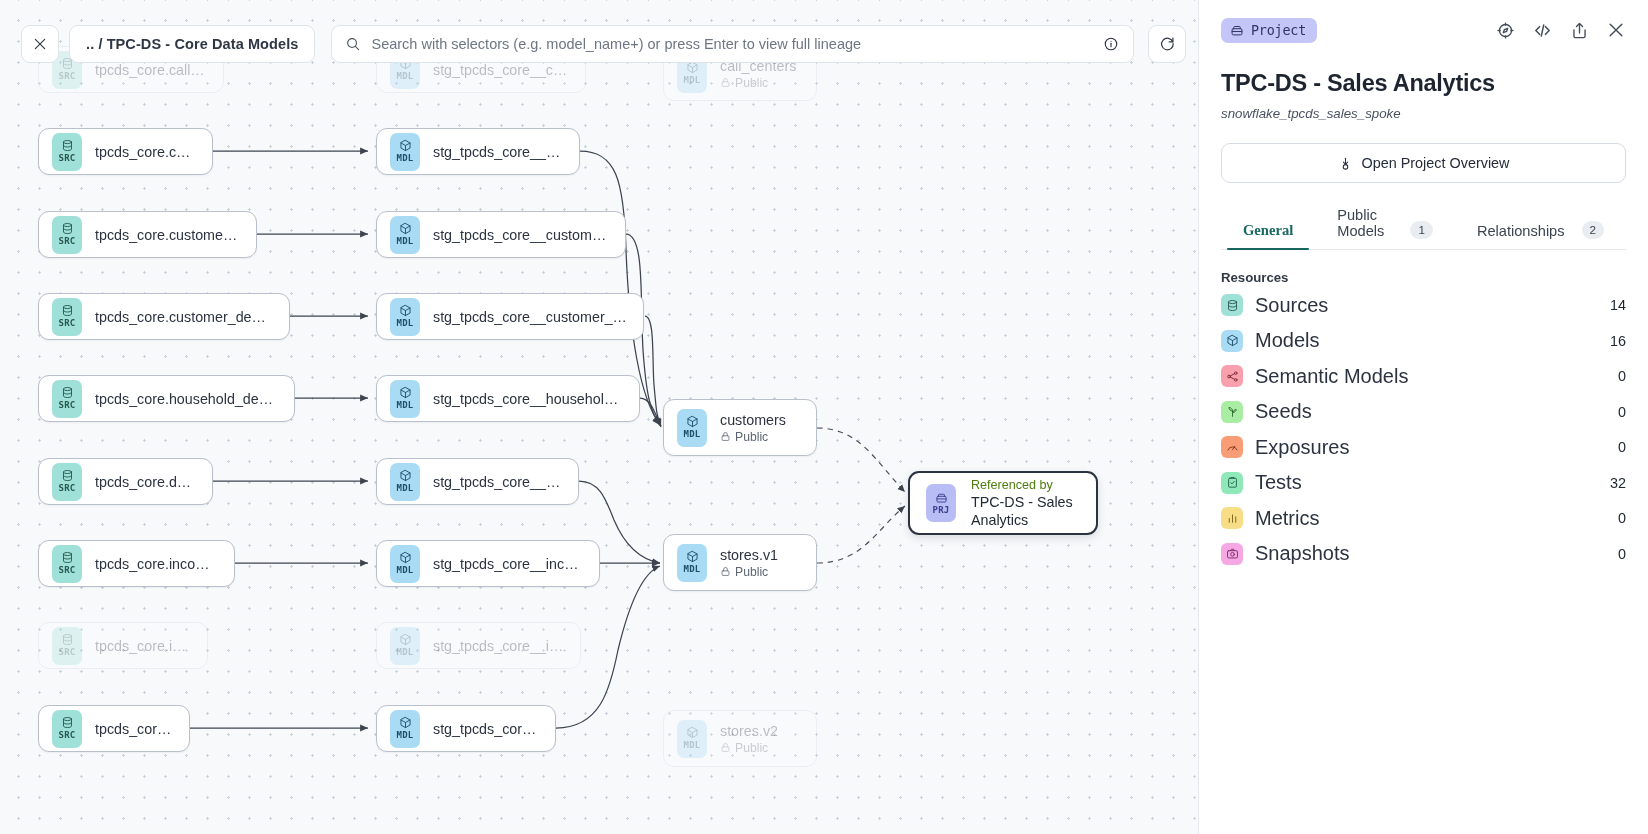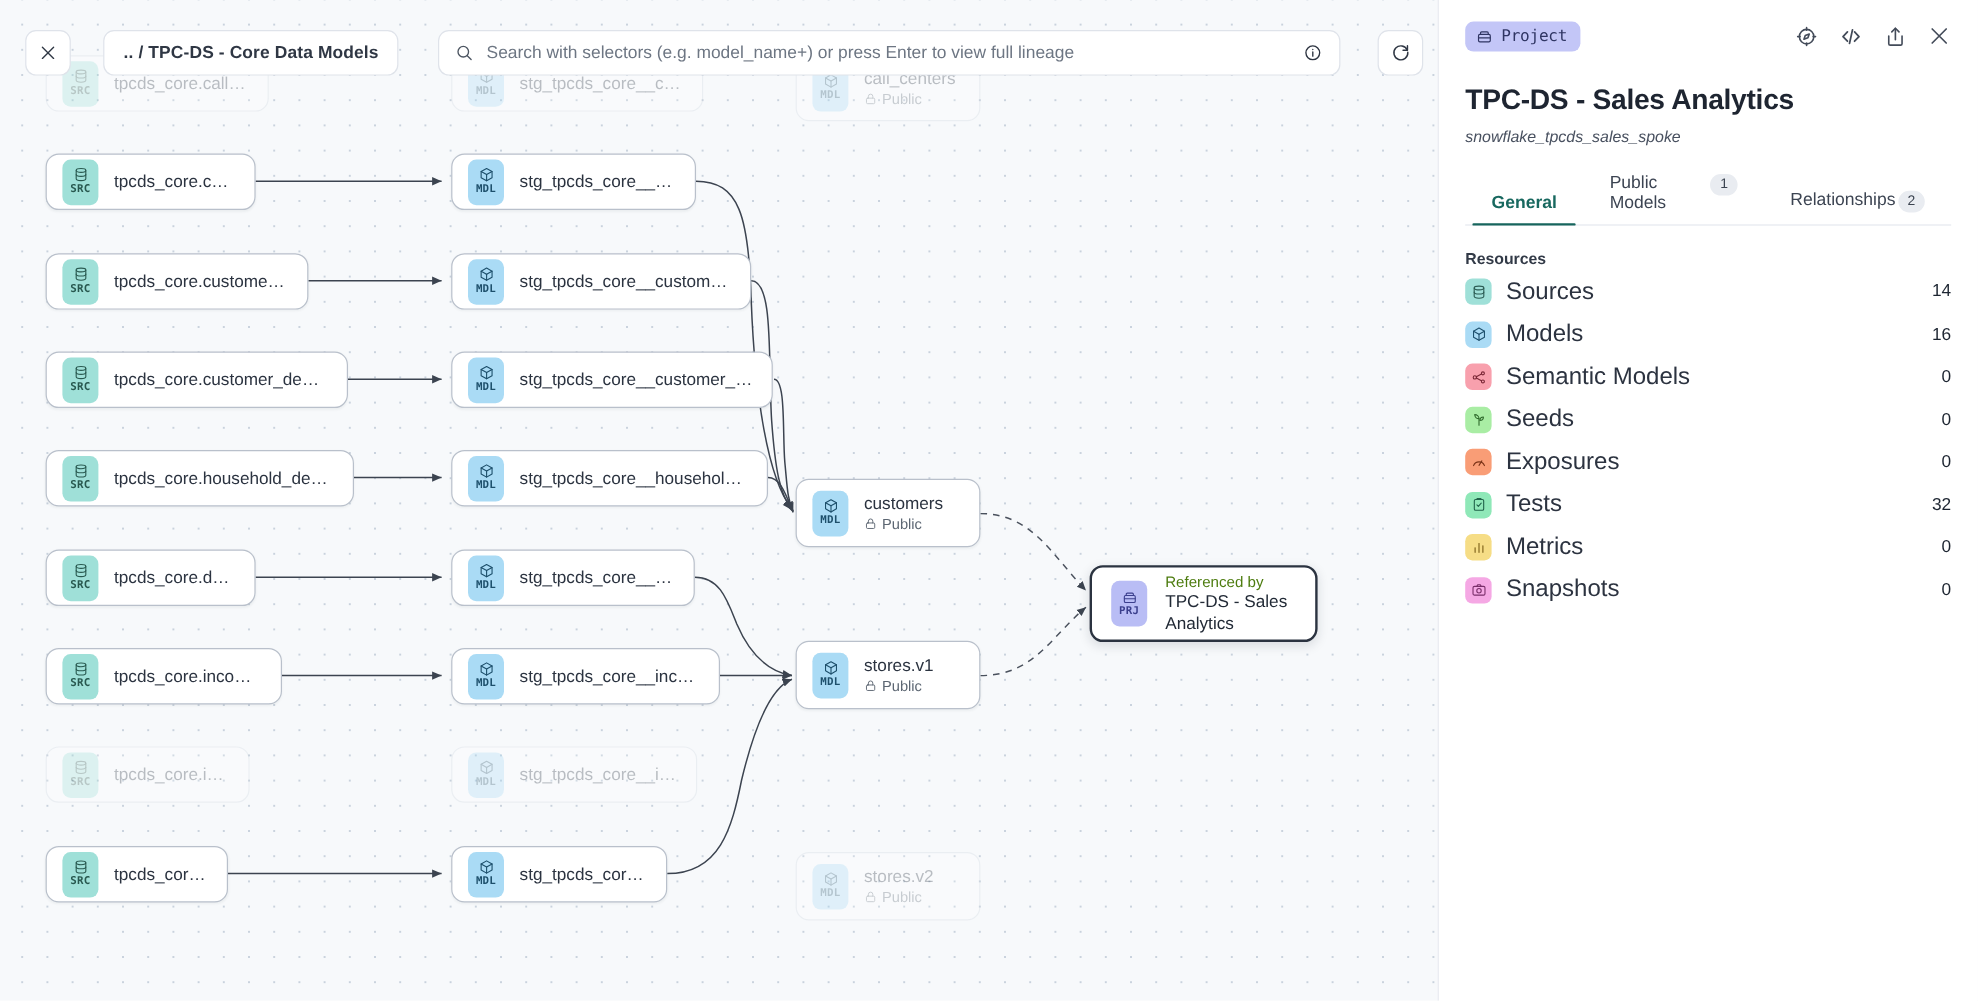--- a/index.html
+++ b/index.html
@@ -20,21 +20,21 @@
     background-image: radial-gradient(#c9d2dd 1.05px, transparent 1.05px);
     background-size: 21px 21px;
     background-position: 8px 10px;
     overflow: hidden;
     flex: none;
   }
 
   
   #toolbar {
     position: absolute; top: 0; left: 0; right: 0; height: 77px;
-    display: flex; align-items: center; gap: 27px;
+    display: flex; align-items: center; gap: 10px;
     padding: 10px 12px 0 12px;
     z-index: 40;
     pointer-events: none;
   }
   #toolbar > * { pointer-events: auto; }
   .tb-btn {
     background: #ffffff; border: 1px solid #dfe3ea; border-radius: 9px;
     height: 38px; display: flex; align-items: center; justify-content: center;
     cursor: pointer;
   }
@@ -145,25 +145,25 @@
     border: 1px solid #d7dce4; border-radius: 9px; background: #fff;
     display: flex; align-items: center; justify-content: center; gap: 9px;
     font-size: 14.4px; color: #242c39; cursor: pointer;
   }
 
   #tabs {
     margin-top: 24px; display: flex; align-items: flex-end; gap: 0;
     border-bottom: 1px solid #e5e8ee;
   }
   .tab {
-    display: flex; align-items: flex-start; gap: 2px;
+    display: flex; align-items: flex-end; gap: 17px;
     padding: 0 22px 10px 22px; cursor: pointer;
     font-size: 14.6px; color: #3c4452; position: relative;
   }
-  .tab.active { color: #18685f; font-weight: 700; }
+  .tab.active { color: #18685f; font-weight: 700; font-family: Liberation Serif, serif; }
   .tab.active::after {
     content: ""; position: absolute; left: 6px; right: 6px; bottom: -1px;
     height: 2.5px; background: #17655d; border-radius: 2px;
   }
   .tab-count {
     background: #e9ecf1; color: #3b4350; border-radius: 10px;
     font-size: 11.6px; padding: 2px 8px; line-height: 14px;
   }
 
   #res-head { margin-top: 20px; font-size: 13.2px; font-weight: 700; color: #323a47; }
@@ -694,20 +694,30 @@
                 <path d="M5,5 L19,19 M19,5 L5,19"></path>
               </g>
             </svg>
         </span>
       </div>
     </div>
 
     <div id="panel-title">TPC-DS - Sales Analytics</div>
     <div id="panel-sub">snowflake_tpcds_sales_spoke</div>
 
+    <div id="overview-btn">
+      <svg class="ico" width="15" height="15" viewBox="0 0 24 24" style="color:#2a323f">
+          <g class="ico-stroke">
+            <path d="M12,3.6 V13"></path>
+            <path d="M8.6,9.8 L12,13.3 L15.4,9.8"></path>
+            <circle cx="12" cy="17.4" r="3.6"></circle>
+          </g>
+        </svg>
+      <span>Open Project Overview</span>
+    </div>
 
     <div id="tabs">
       <div class="tab active">
         <span>General</span>
       </div>
       <div class="tab">
         <span>Public Models</span>
         <span class="tab-count">1</span>
       </div>
       <div class="tab">

